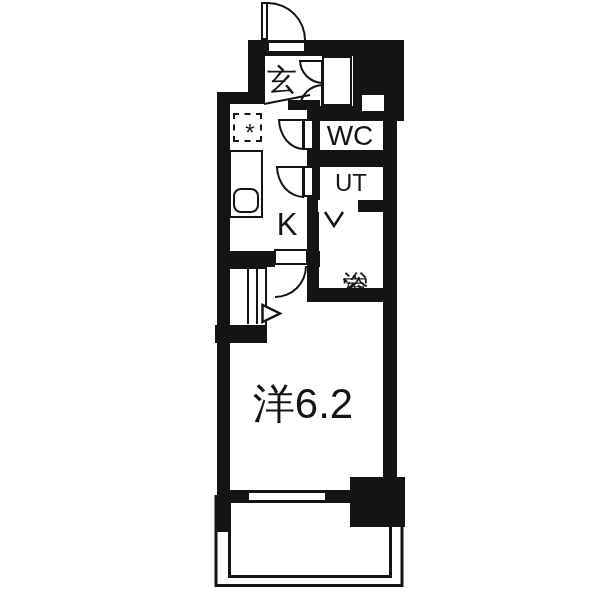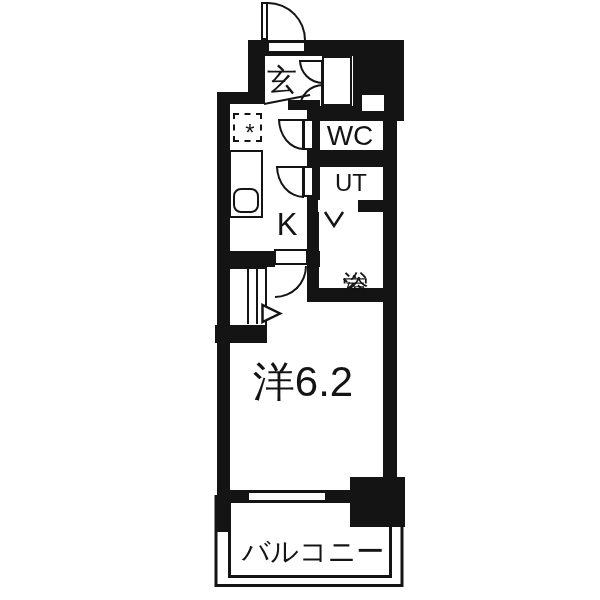--- a/index.html
+++ b/index.html
@@ -87,16 +87,15 @@
 
   <svg style="left:262px;top:91px;" width="50" height="15" viewBox="0 0 50 15">
     <line x1="2" y1="13" x2="48" y2="4" stroke="#141414" stroke-width="2"></line>
   </svg>
 
   <span class="lbl" style="left:282px;top:80px;font-size:30px;">玄</span>
   <span class="lbl" style="left:350px;top:136px;font-size:28px;">WC</span>
   <span class="lbl" style="left:351px;top:183px;font-size:24px;">UT</span>
   <span class="lbl vert" style="left:356px;top:252px;font-size:26px;">浴室</span>
   <span class="lbl" style="left:287px;top:224px;font-size:31px;">K</span>
-  <span class="lbl" style="left:303px;top:382px;font-size:42px;">洋6.2</span>
-  <span class="lbl" style="left:313px;top:552px;font-size:28px;">バルコニー</span>
+  <span class="lbl" style="left:303px;top:404px;font-size:42px;">洋6.2</span>
 
 </div>
 
 </body></html>

